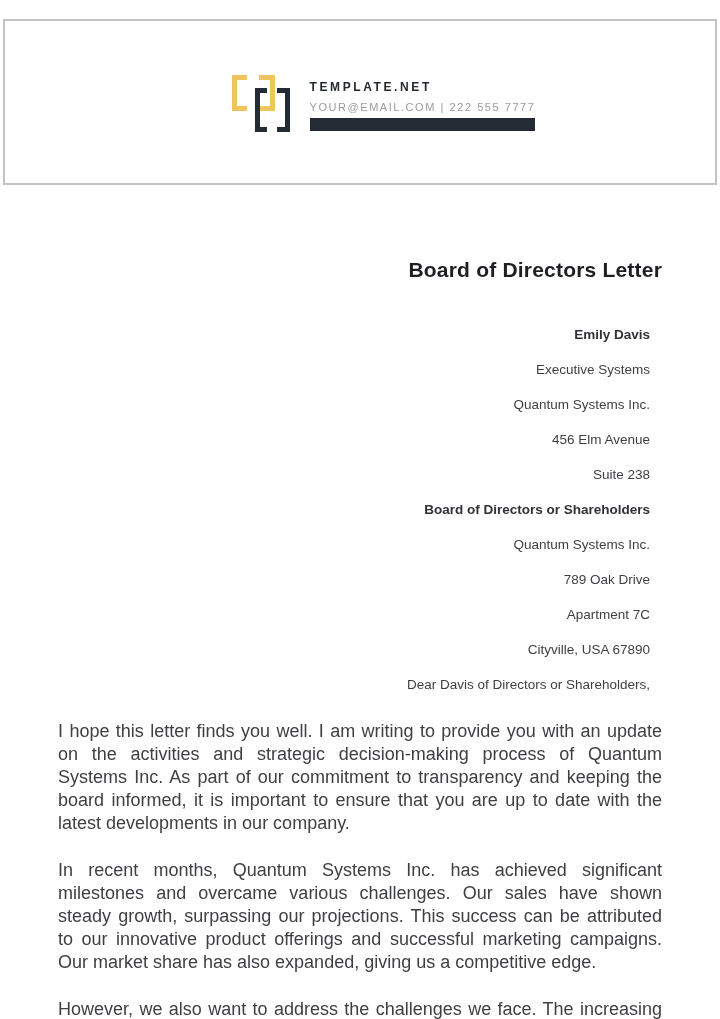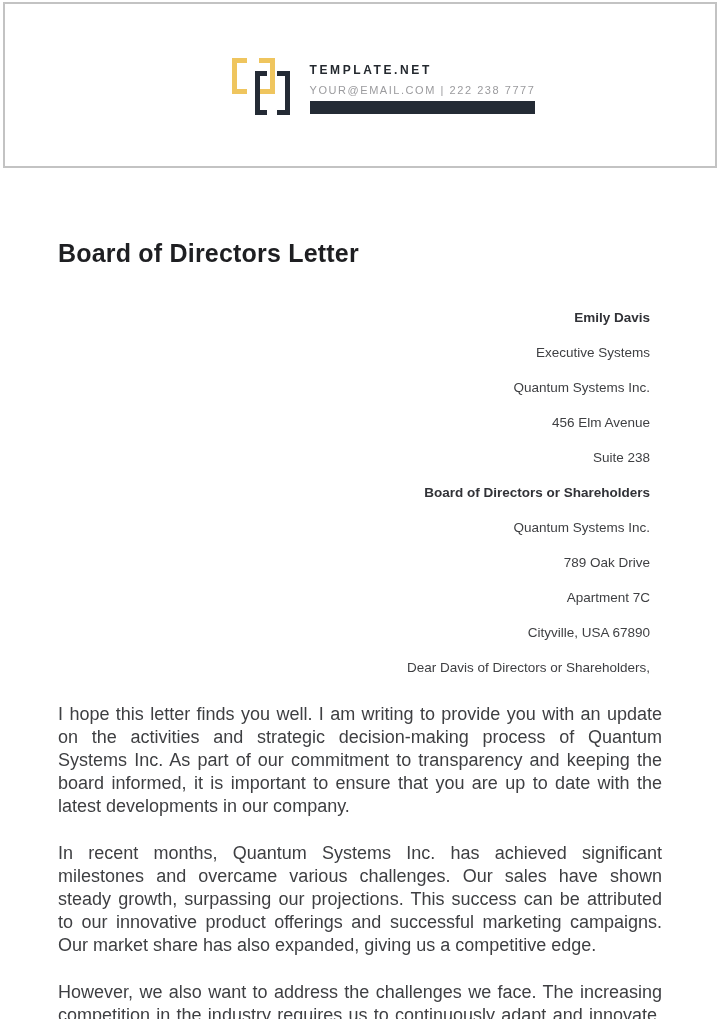--- a/index.html
+++ b/index.html
@@ -5,21 +5,21 @@
   * { box-sizing: border-box; }
   html, body { margin: 0; padding: 0; }
   body {
     width: 720px; height: 1019px; overflow: hidden;
     background: #ffffff;
     font-family: "Liberation Sans", "DejaVu Sans", sans-serif;
   }
 
   
   .header-card {
-    margin: 2px 3px 0 3px;
+    margin: 19px 3px 0 3px;
     height: 166px;
     border: 2px solid #c3c3c3;
     background: #ffffff;
     display: flex; align-items: center; justify-content: center; padding-left: 47px;
   }
   .lockup { display: flex; align-items: flex-start; column-gap: 20px; }
 
   .logo { position: relative; width: 58px; height: 59px; flex: none; }
   .pair { position: absolute; display: flex; justify-content: space-between; }
   .pair-yellow { left: 0; top: 2px; width: 43px; height: 36px; }
@@ -37,22 +37,22 @@
   }
   .contact {
     margin-top: 7px; font-size: 11px; letter-spacing: 1.55px;
     color: #9b9b9e; line-height: 12px; white-space: nowrap;
   }
   .bar { margin-top: 5px; height: 13px; background: #242b35; }
 
   
   .content { padding: 0 58px; }
   h1.title {
-    margin: 71px 0 4px 0; text-align: left;
-    font-size: 25px; line-height: 28px; font-weight: 700;
+    margin: 71px 0 4px 0; text-align: right;
+    font-size: 21px; line-height: 28px; font-weight: 700;
     color: #1e1f22; letter-spacing: 0.2px;
   }
   .addr { margin-top: 39px; }
   .line {
     margin: 12px; font-size: 13.5px; line-height: 23px; color: #3e3f42; text-align: right;
   }
   .line.bold { font-weight: 700; color: #313237; }
   .line.gap { margin-top: 8px; }
   .para {
     margin: 24px 0 0 0;
@@ -71,21 +71,21 @@
         <span class="bl"></span>
         <span class="br"></span>
       </div>
       <div class="pair pair-dark">
         <span class="bl"></span>
         <span class="br"></span>
       </div>
     </div>
     <div class="htext">
       <div class="brand">TEMPLATE.NET</div>
-      <div class="contact">YOUR@EMAIL.COM | 222 238 7777</div>
+      <div class="contact">YOUR@EMAIL.COM | 222 555 7777</div>
       <div class="bar"></div>
     </div>
   </div>
 </div>
 
 <main class="content">
   <h1 class="title">Board of Directors Letter</h1>
 
   <div class="addr">
     <p class="line bold">Emily Davis</p>

